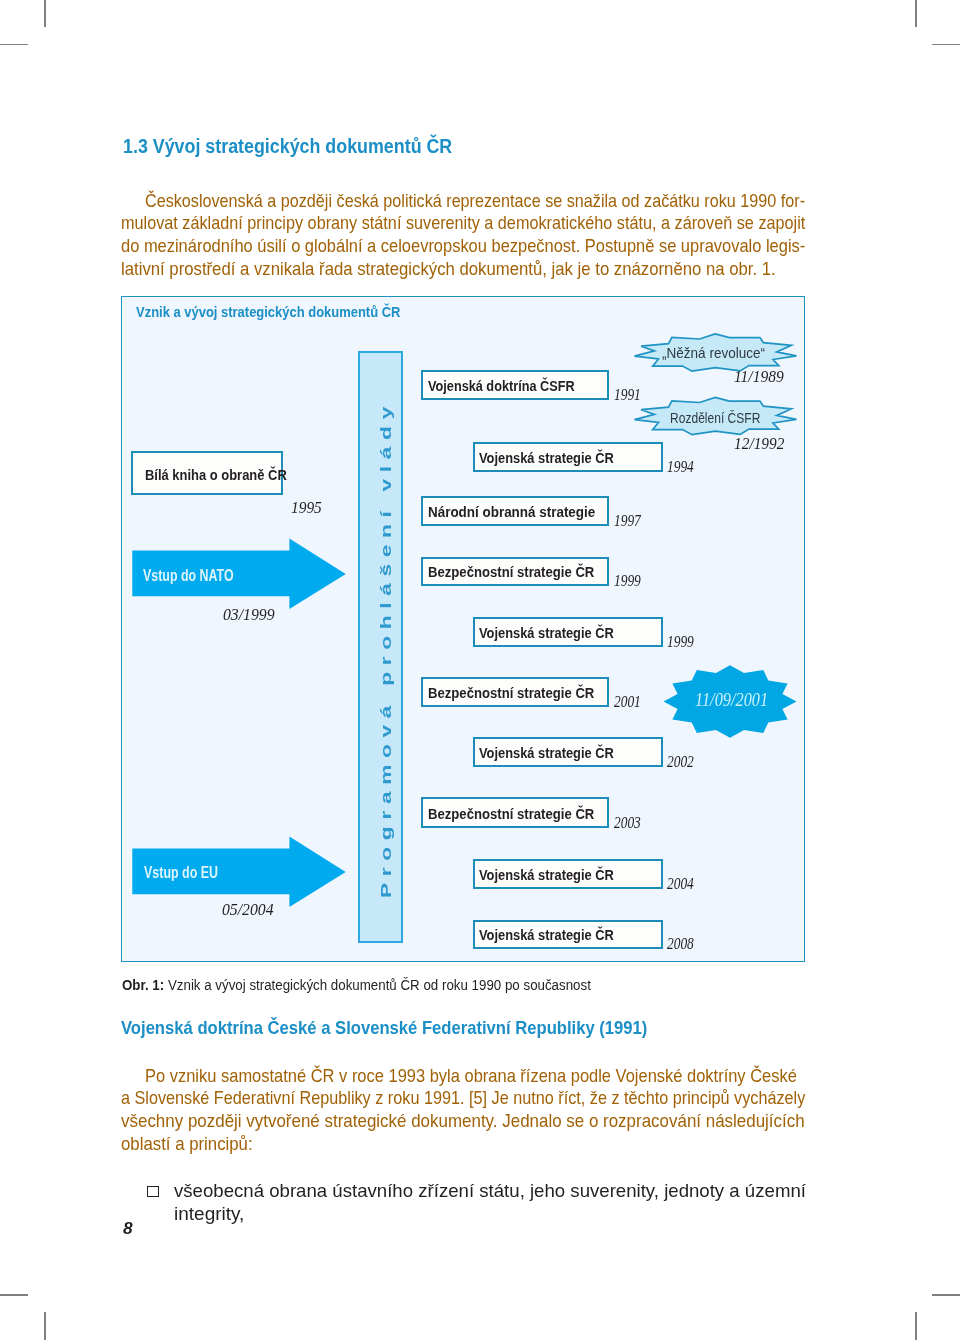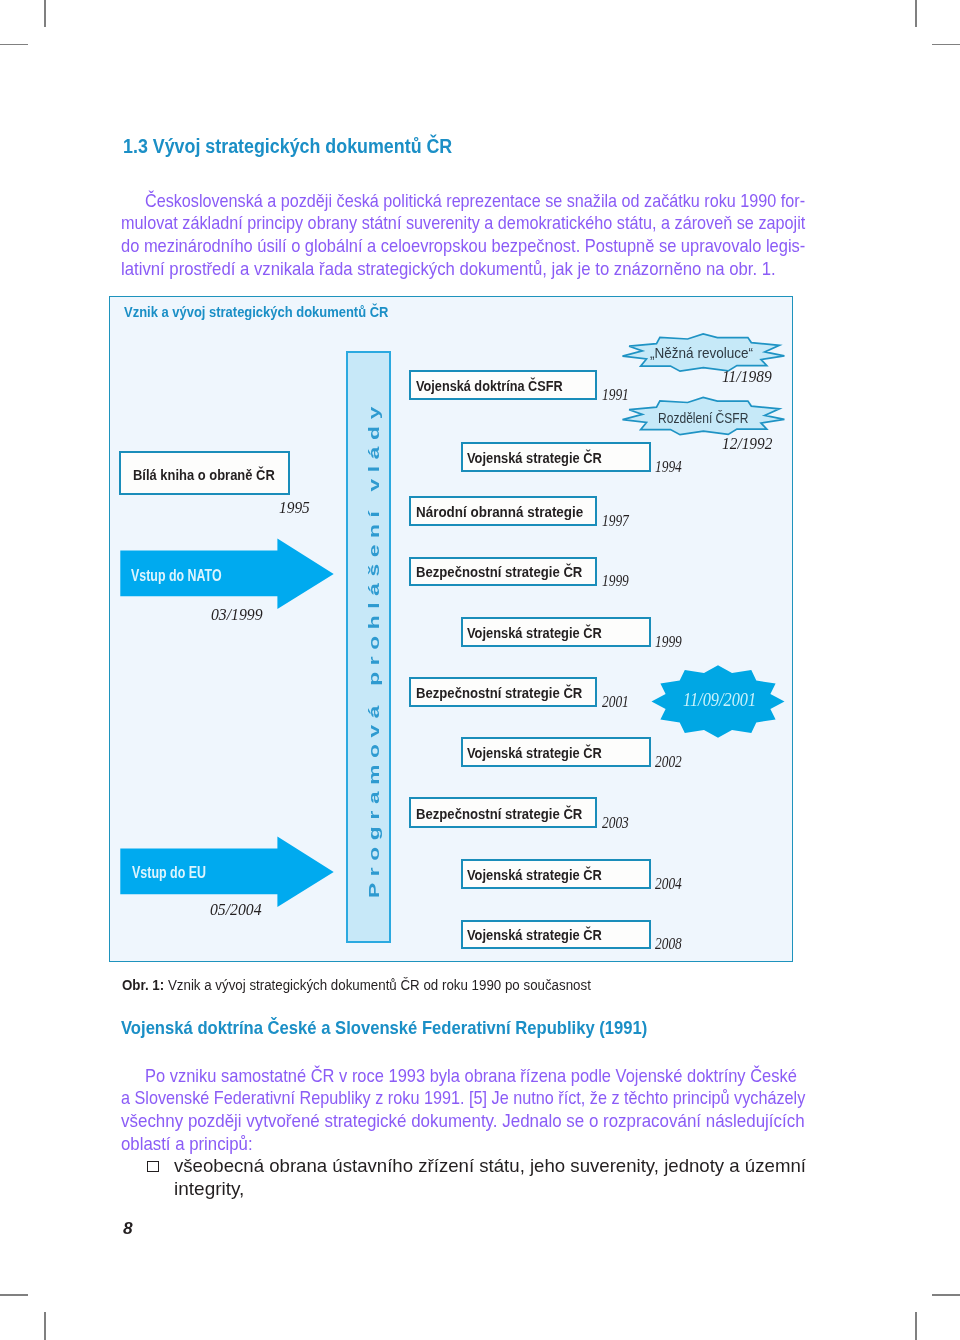--- a/index.html
+++ b/index.html
@@ -12,59 +12,59 @@
   .crop{position:absolute;background:#808080;}
 
   
   #section-title{
     position:absolute;left:122.6px;top:135px;width:max-content;
     color:#1b8fc6;font-weight:bold;font-size:19.6px;line-height:23px;
     white-space:nowrap;transform-origin:0 50%;margin:0;
   }
   .body-par{
     position:absolute;left:121px;width:760px;
-    color:#8b5cf6;font-size:18.2px;line-height:22.9px;
+    color:#a16207;font-size:18.2px;line-height:22.9px;
   }
   .body-par .ln{display:block;white-space:nowrap;width:max-content;
     transform-origin:0 50%;}
   #intro-par{top:189.5px;}
   #doctrine-par{top:1064.5px;text-align:right;}
 
   #figure-caption{
     position:absolute;left:121.5px;top:975.5px;width:max-content;
     color:#231f20;font-size:15.1px;line-height:18px;white-space:nowrap;
     transform-origin:0 50%;
   }
   #figure-caption b{font-weight:bold;}
 
   #subsection-title{
     position:absolute;left:120.6px;top:1017.1px;width:max-content;
     color:#1b8fc6;font-weight:bold;font-size:18.5px;line-height:22px;white-space:nowrap;
     transform-origin:0 50%;margin:0;
   }
 
   #bullet-list{position:absolute;left:121px;top:1155px;width:700px;}
-  .bullet-row{position:relative;}
+  .bullet-row{position:relative;margin-top:25px;}
   .bullet-sq{
     position:absolute;left:26px;top:5.75px;width:12.1px;height:11.35px;
     border:1.8px solid #231f20;box-sizing:border-box;
   }
   .bullet-text{
     display:block;margin-left:53px;color:#231f20;font-size:18.2px;line-height:22.9px;
   }
   .bullet-text .ln{display:block;white-space:nowrap;width:max-content;transform-origin:0 50%;}
 
   #page-number{
     position:absolute;left:123px;top:1218.3px;
     color:#231f20;font-weight:bold;font-style:italic;font-size:17.3px;line-height:20px;
   }
 
   
   #figure{
-    position:absolute;left:109px;top:296px;width:684px;height:666px;
+    position:absolute;left:121px;top:296px;width:684px;height:666px;
     background:#eff6fd;border:1.9px solid #1e93bd;box-sizing:border-box;text-align:right;
   }
   #figure-inner{position:absolute;left:0;top:0;width:684px;height:666px;margin-left:-1.9px;margin-top:-1.9px;}
   #figure-title{
     position:absolute;left:15.5px;top:8px;width:max-content;
     color:#1b8fc6;font-weight:bold;font-size:15.4px;line-height:18px;white-space:nowrap;
     transform-origin:0 50%;
   }
   .svgwrap{position:absolute;left:0;top:0;width:684px;height:666px;overflow:visible;}
 
@@ -140,21 +140,21 @@
 
       <polygon points="521.1,114.7 534.4,119.4 514.5,124.6 538.5,127.5 532.6,134.6 562.5,134.6 572.0,139.7 595.4,136.1 620.2,139.4 628.9,134.1 658.8,134.1 653.0,128.0 676.4,124.3 656.7,120.4 671.4,113.8 643.3,111.1 639.9,106.1 609.4,106.1 595.2,102.4 579.6,107.5 551.9,105.8 548.5,112.2" fill="#c6e9f8" stroke="#1f93c4" stroke-width="1.7" stroke-linejoin="miter"></polygon>
 
       <polygon points="610.0,370.3 624.0,378.0 643.3,375.1 648.3,385.6 667.6,388.4 662.4,398.9 676.5,406.5 662.4,414.1 667.6,424.6 648.3,427.4 643.3,437.9 624.0,435.0 610.0,442.7 596.0,435.0 576.8,437.9 571.7,427.4 552.4,424.6 557.6,414.1 543.5,406.5 557.6,398.9 552.4,388.4 571.7,385.6 576.8,375.1 596.0,378.0" fill="#00a7e4"></polygon>
     </svg>
     <div class="arrow-label" style="left: 22.9px; top: 270.5px; transform: scaleX(0.7622);">Vstup do NATO</div>
     <div class="arrow-label" style="left: 23.5px; top: 568.1px; transform: scaleX(0.7649);">Vstup do EU</div>
     <div class="year" style="left: 102.8px; top: 308.4px; transform: scaleX(0.9053);">03/1999</div>
     <div class="year" style="left: 101.9px; top: 603.9px; transform: scaleX(0.9053);">05/2004</div>
 
-    <div class="doc-box" style="left:11.2px;top:156.2px;width:171px;height:43.8px;padding-left:22px;">
+    <div class="doc-box" style="left:11.2px;top:156.2px;width:152px;height:43.8px;padding-left:22px;">
       <span style="left: 11.8px; font-size: 15.1px; transform: translateY(calc(-50% + 1px)) scaleX(0.8582);">Bílá kniha o obraně ČR</span>
     </div>
     <div class="year" style="left: 170.6px; top: 202.3px; transform: scaleX(0.8857);">1995</div>
 
     <div class="burst-label" style="left: 542.3px; top: 49.9px; transform: scaleX(0.9336);">„Něžná revoluce“</div>
     <div class="year" style="left: 614.1px; top: 71.3px; transform: scaleX(0.8929);">11/1989</div>
     <div class="burst-label" style="left: 549.8px; top: 114.5px; transform: scaleX(0.8312);">Rozdělení ČSFR</div>
     <div class="year" style="left: 614.1px; top: 137.7px; transform: scaleX(0.8842);">12/1992</div>
     <div class="burst-label solid" style="left: 575px; top: 396px; transform: scaleX(0.8588);">11/09/2001</div>
 

